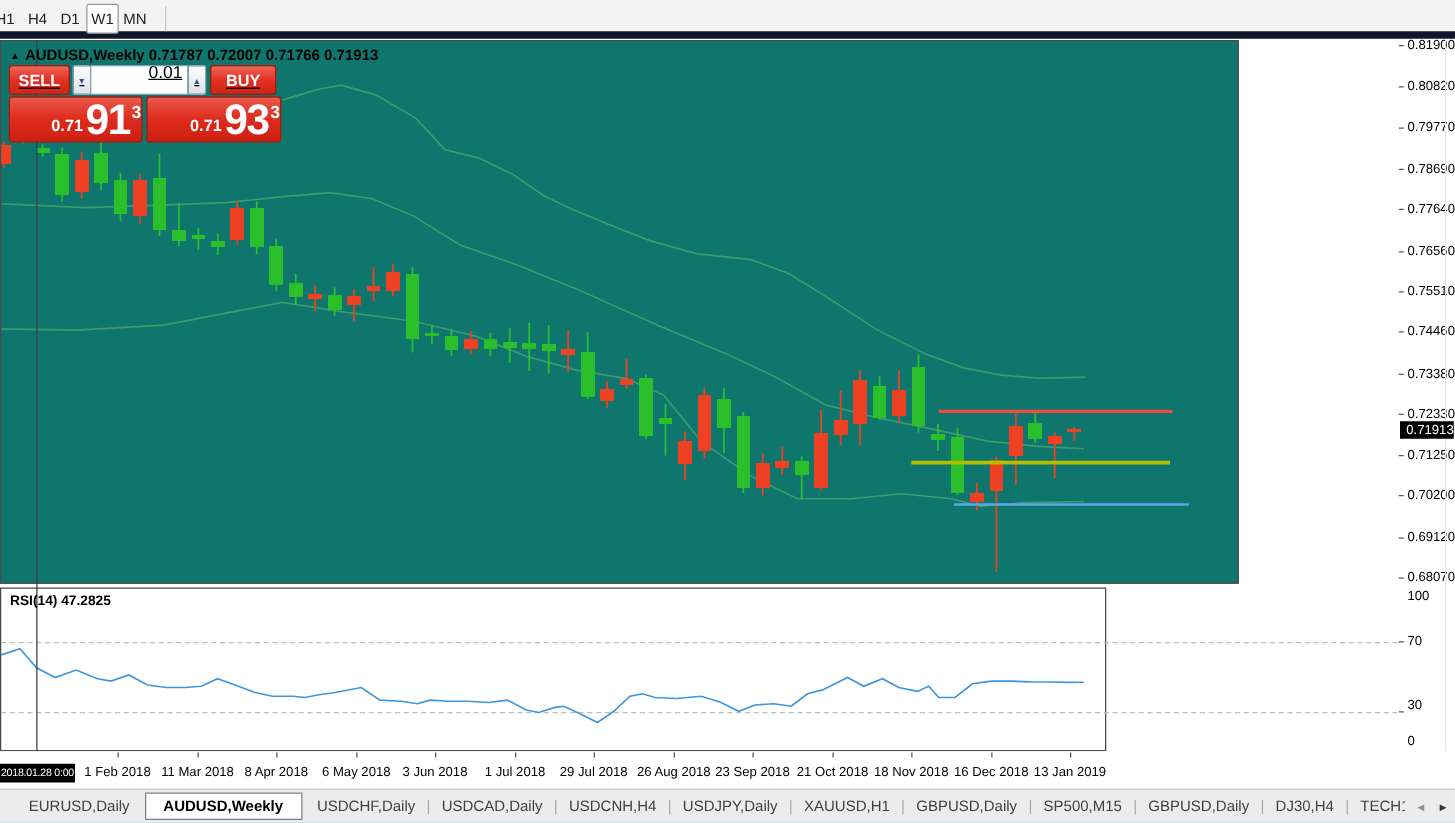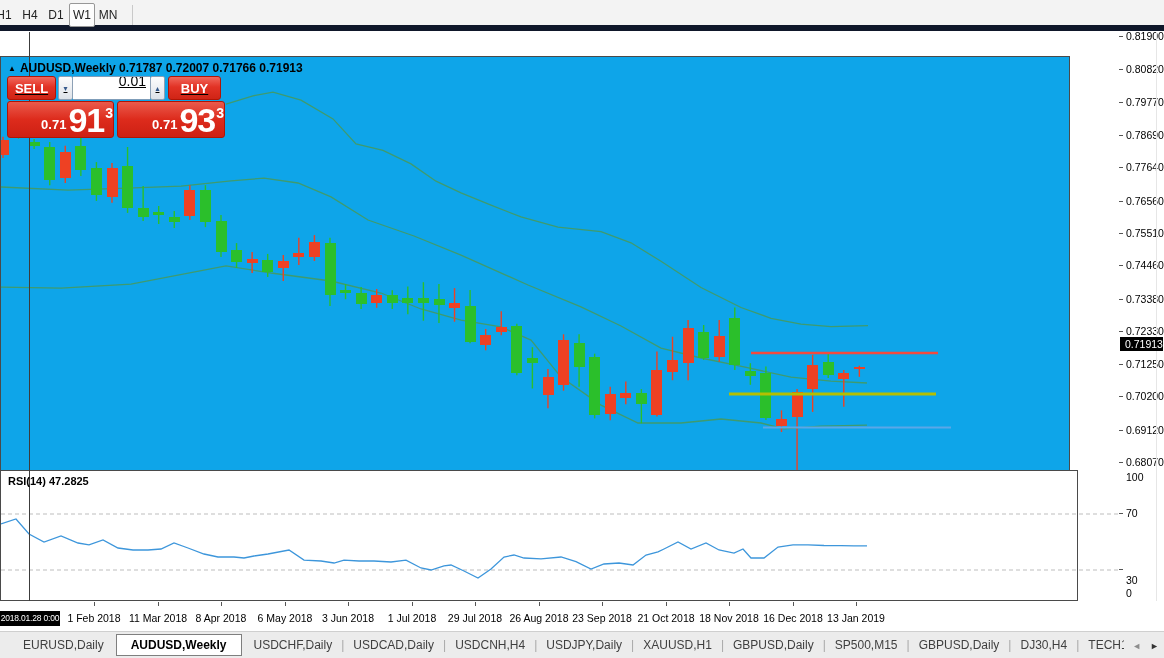--- a/index.html
+++ b/index.html
@@ -6,23 +6,23 @@
   .app{position:relative;width:1164px;height:658px;background:#fff;overflow:hidden;
        font-family:"Liberation Sans",sans-serif;-webkit-font-smoothing:antialiased;}
   
   .toolbar{position:absolute;left:0;top:0;width:1164px;height:31px;background:#f3f3f3;
            border-bottom:6px solid #0f172a;box-sizing:border-box;}
   .tf-wrap{position:absolute;left:-9px;top:3px;display:flex;}
   .tf-btn{width:26px;height:24px;line-height:24px;text-align:center;font-size:12px;color:#222;cursor:default;}
   .tf-btn.active{background:#fdfdfd;border:1px solid #979797;border-radius:2px;box-sizing:border-box;line-height:22px;}
   .tb-sep{position:absolute;left:132px;top:5px;width:1px;height:20px;background:#c9c9c9;}
   
-  .chart-pane{position:absolute;left:0;top:32px;width:1070px;height:435px;background:#0ea5e9;
-              border:1px solid #4a4a4a;box-sizing:border-box;margin-top:24px;}
-  .rsi-pane{position:absolute;left:0;top:470px;width:1078px;height:131px;background:#fff;
+  .chart-pane{position:absolute;left:0;top:32px;width:991px;height:435px;background:#0f766e;
+              border:1px solid #4a4a4a;box-sizing:border-box;}
+  .rsi-pane{position:absolute;left:0;top:470px;width:885px;height:131px;background:#fff;
             border:1px solid #4a4a4a;box-sizing:border-box;}
   .pane-svg{position:absolute;left:0;top:0;}
   .chart-title{position:absolute;left:7px;top:4px;font-size:12px;font-weight:bold;color:#000;z-index:4;white-space:nowrap;}
   .chart-title .tri{font-size:8px;vertical-align:1px;margin-right:4px;}
   .rsi-title{position:absolute;left:7px;top:4px;font-size:11px;font-weight:bold;color:#000;z-index:4;}
   .crosshair{position:absolute;left:29px;top:32px;width:1px;height:569px;background:#3c3c3c;z-index:2;}
   
   .trade-panel{position:absolute;left:6px;top:19px;width:218px;z-index:6;}
   .tp-row1{display:flex;height:24px;text-decoration:underline;}
   .btn-red{background:linear-gradient(180deg,#f0685c 0%,#e23325 45%,#d02415 100%);
@@ -282,21 +282,21 @@
       </svg>
     <div class="rsi-title">
       <span>RSI(14)</span>
       <span>47.2825</span>
     </div>
   </div>
   <div class="rsi-axis" id="rsi-axis">
       <div class="ax-label" style="top: 1px;">100</div>
       <div class="ax-label" style="top: 37px;">70</div>
       <div class="ax-tick" style="top: 43px;"></div>
-      <div class="ax-label" style="top: 104px;">30</div>
+      <div class="ax-label" style="top: 88px;">30</div>
       <div class="ax-tick" style="top: 99px;"></div>
       <div class="ax-label" style="top: 117px;">0</div>
     </div>
 
   <div class="time-axis" id="time-axis">
     <div class="t-cross">2018.01.28 0:00</div>
   <div class="t-label" style="left: 49px;">1 Feb 2018</div>
       <div class="t-tick" style="left: 94px;"></div>
       <div class="t-label" style="left: 113px;">11 Mar 2018</div>
       <div class="t-tick" style="left: 158px;"></div>

